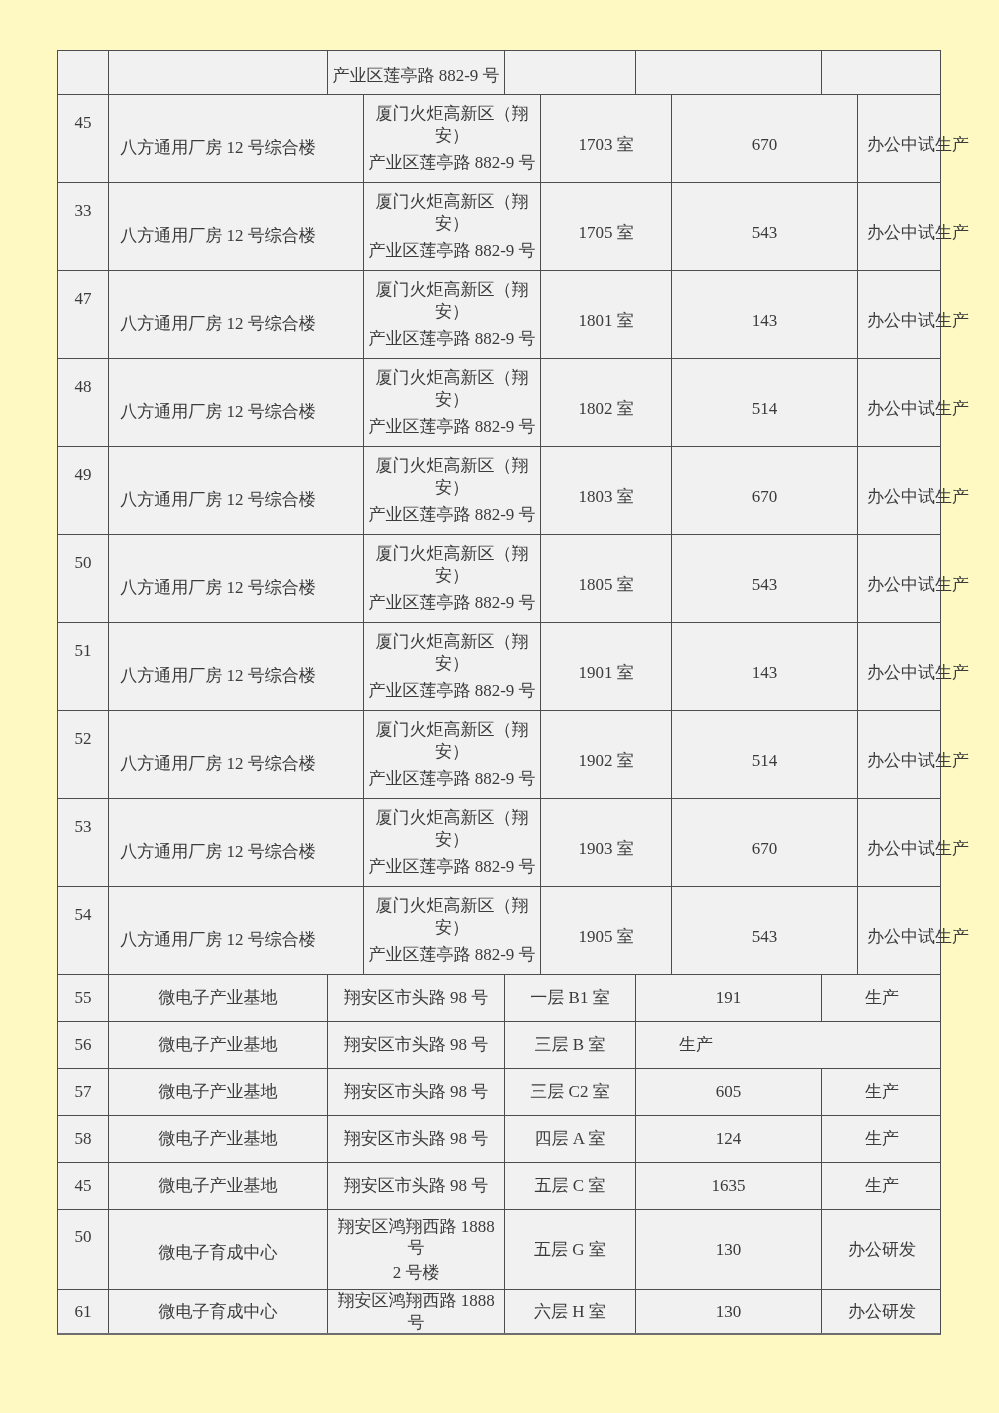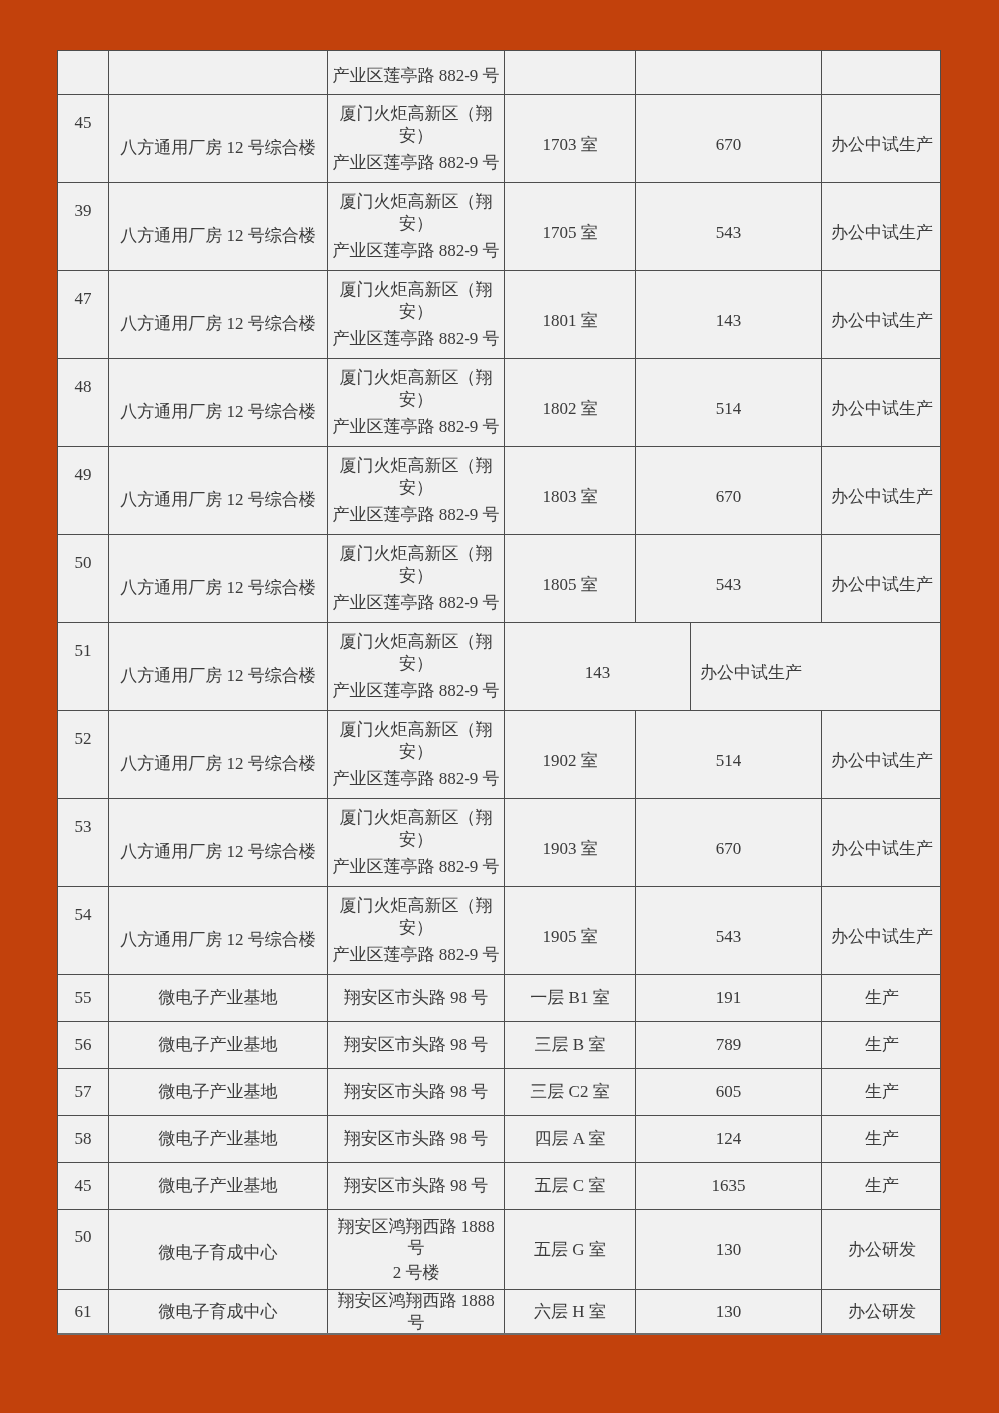--- a/index.html
+++ b/index.html
@@ -5,21 +5,21 @@
   * { margin: 0; padding: 0; box-sizing: border-box; }
   html, body {
     width: 999px; height: 1413px;
     background: #fdfdfd;
     font-family: "Liberation Serif", "DejaVu Serif", serif;
     overflow: hidden;
   }
   .page {
     position: relative;
     width: 999px; height: 1413px;
-    background: #c2410c;
+    background: #fef9c3;
   }
   .doc-table {
     position: absolute;
     left: 57px; top: 50px;
     width: 884px;
     display: flex;
     flex-direction: column;
     background: #f1f1f1;
     border-left: 1px solid #4d4d4d;
     border-right: 1px solid #4d4d4d;
@@ -54,21 +54,21 @@
   
   .v-continuation { height: 43px; }
   .v-tall  { height: 88px; }
   .v-short { height: 47px; }
   .v-row60 { height: 80px; }
   .v-row61 { height: 44px; }
 
   
   .v-tall .c-no    { justify-content: flex-start; padding-top: 17px; }
   .v-tall .c-name  { padding-top: 18px; font-family: Liberation Serif, serif; }
-  .v-tall .c-addr  { justify-content: space-evenly; padding: 2px 0; }
+  .v-tall .c-addr  { justify-content: space-evenly; padding: 2px 0; margin-left: 36px; }
   .v-tall .c-room,
   .v-tall .c-area,
   .v-tall .c-usage { padding-top: 13px; }
 
   .v-row60 .c-no   { justify-content: flex-start; padding-top: 16px; }
   .v-row60 .c-name { padding-top: 6px; }
   .v-row60 .c-addr { justify-content: space-evenly; padding: 2px 0; }
 
   .v-continuation .c-addr { justify-content: center; padding-top: 6px; }
 </style>
@@ -113,21 +113,21 @@
     </div>
     <div class="cell c-area">
       <span>670</span>
     </div>
     <div class="cell c-usage">
       <span>办公中试生产</span>
     </div>
   </div>
       <div class="row v-tall">
     <div class="cell c-no">
-      <span>39</span>
+      <span>33</span>
     </div>
     <div class="cell c-name">
       <span>八方通用厂房 12 号综合楼</span>
     </div>
     <div class="cell c-addr">
           <span>厦门火炬高新区（翔安）</span>
           <span>产业区莲亭路 882-9 号</span>
         </div>
     <div class="cell c-room">
       <span>1705 室</span>
@@ -227,20 +227,23 @@
     <div class="cell c-no">
       <span>51</span>
     </div>
     <div class="cell c-name">
       <span>八方通用厂房 12 号综合楼</span>
     </div>
     <div class="cell c-addr">
           <span>厦门火炬高新区（翔安）</span>
           <span>产业区莲亭路 882-9 号</span>
         </div>
+    <div class="cell c-room">
+      <span>1901 室</span>
+    </div>
     <div class="cell c-area">
       <span>143</span>
     </div>
     <div class="cell c-usage">
       <span>办公中试生产</span>
     </div>
   </div>
       <div class="row v-tall">
     <div class="cell c-no">
       <span>52</span>
@@ -329,23 +332,20 @@
       <span>56</span>
     </div>
     <div class="cell c-name">
       <span>微电子产业基地</span>
     </div>
     <div class="cell c-addr">
           <span>翔安区市头路 98 号</span>
         </div>
     <div class="cell c-room">
       <span>三层 B 室</span>
-    </div>
-    <div class="cell c-area">
-      <span>789</span>
     </div>
     <div class="cell c-usage">
       <span>生产</span>
     </div>
   </div>
       <div class="row v-short">
     <div class="cell c-no">
       <span>57</span>
     </div>
     <div class="cell c-name">

